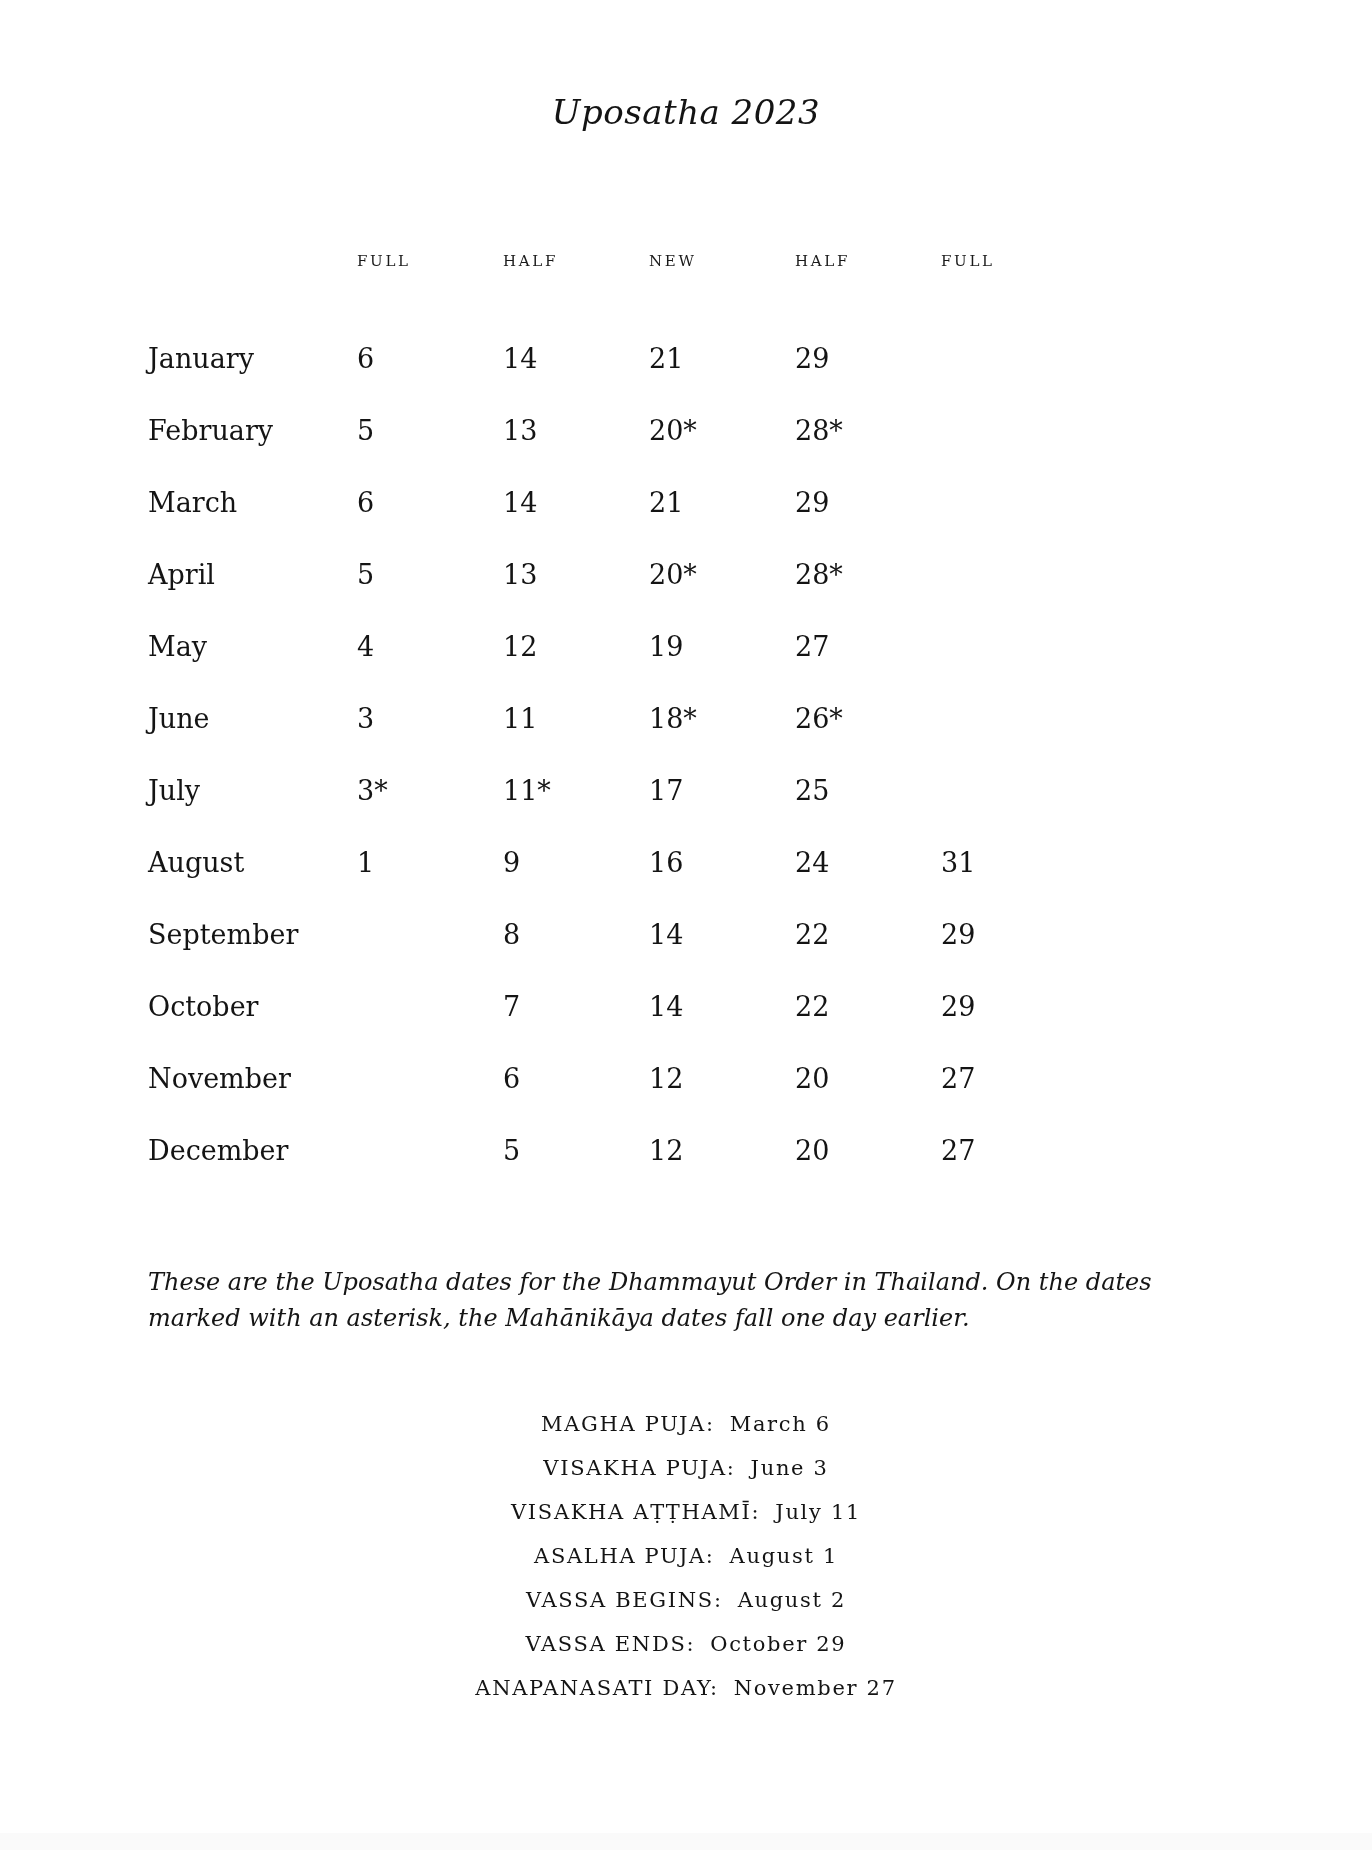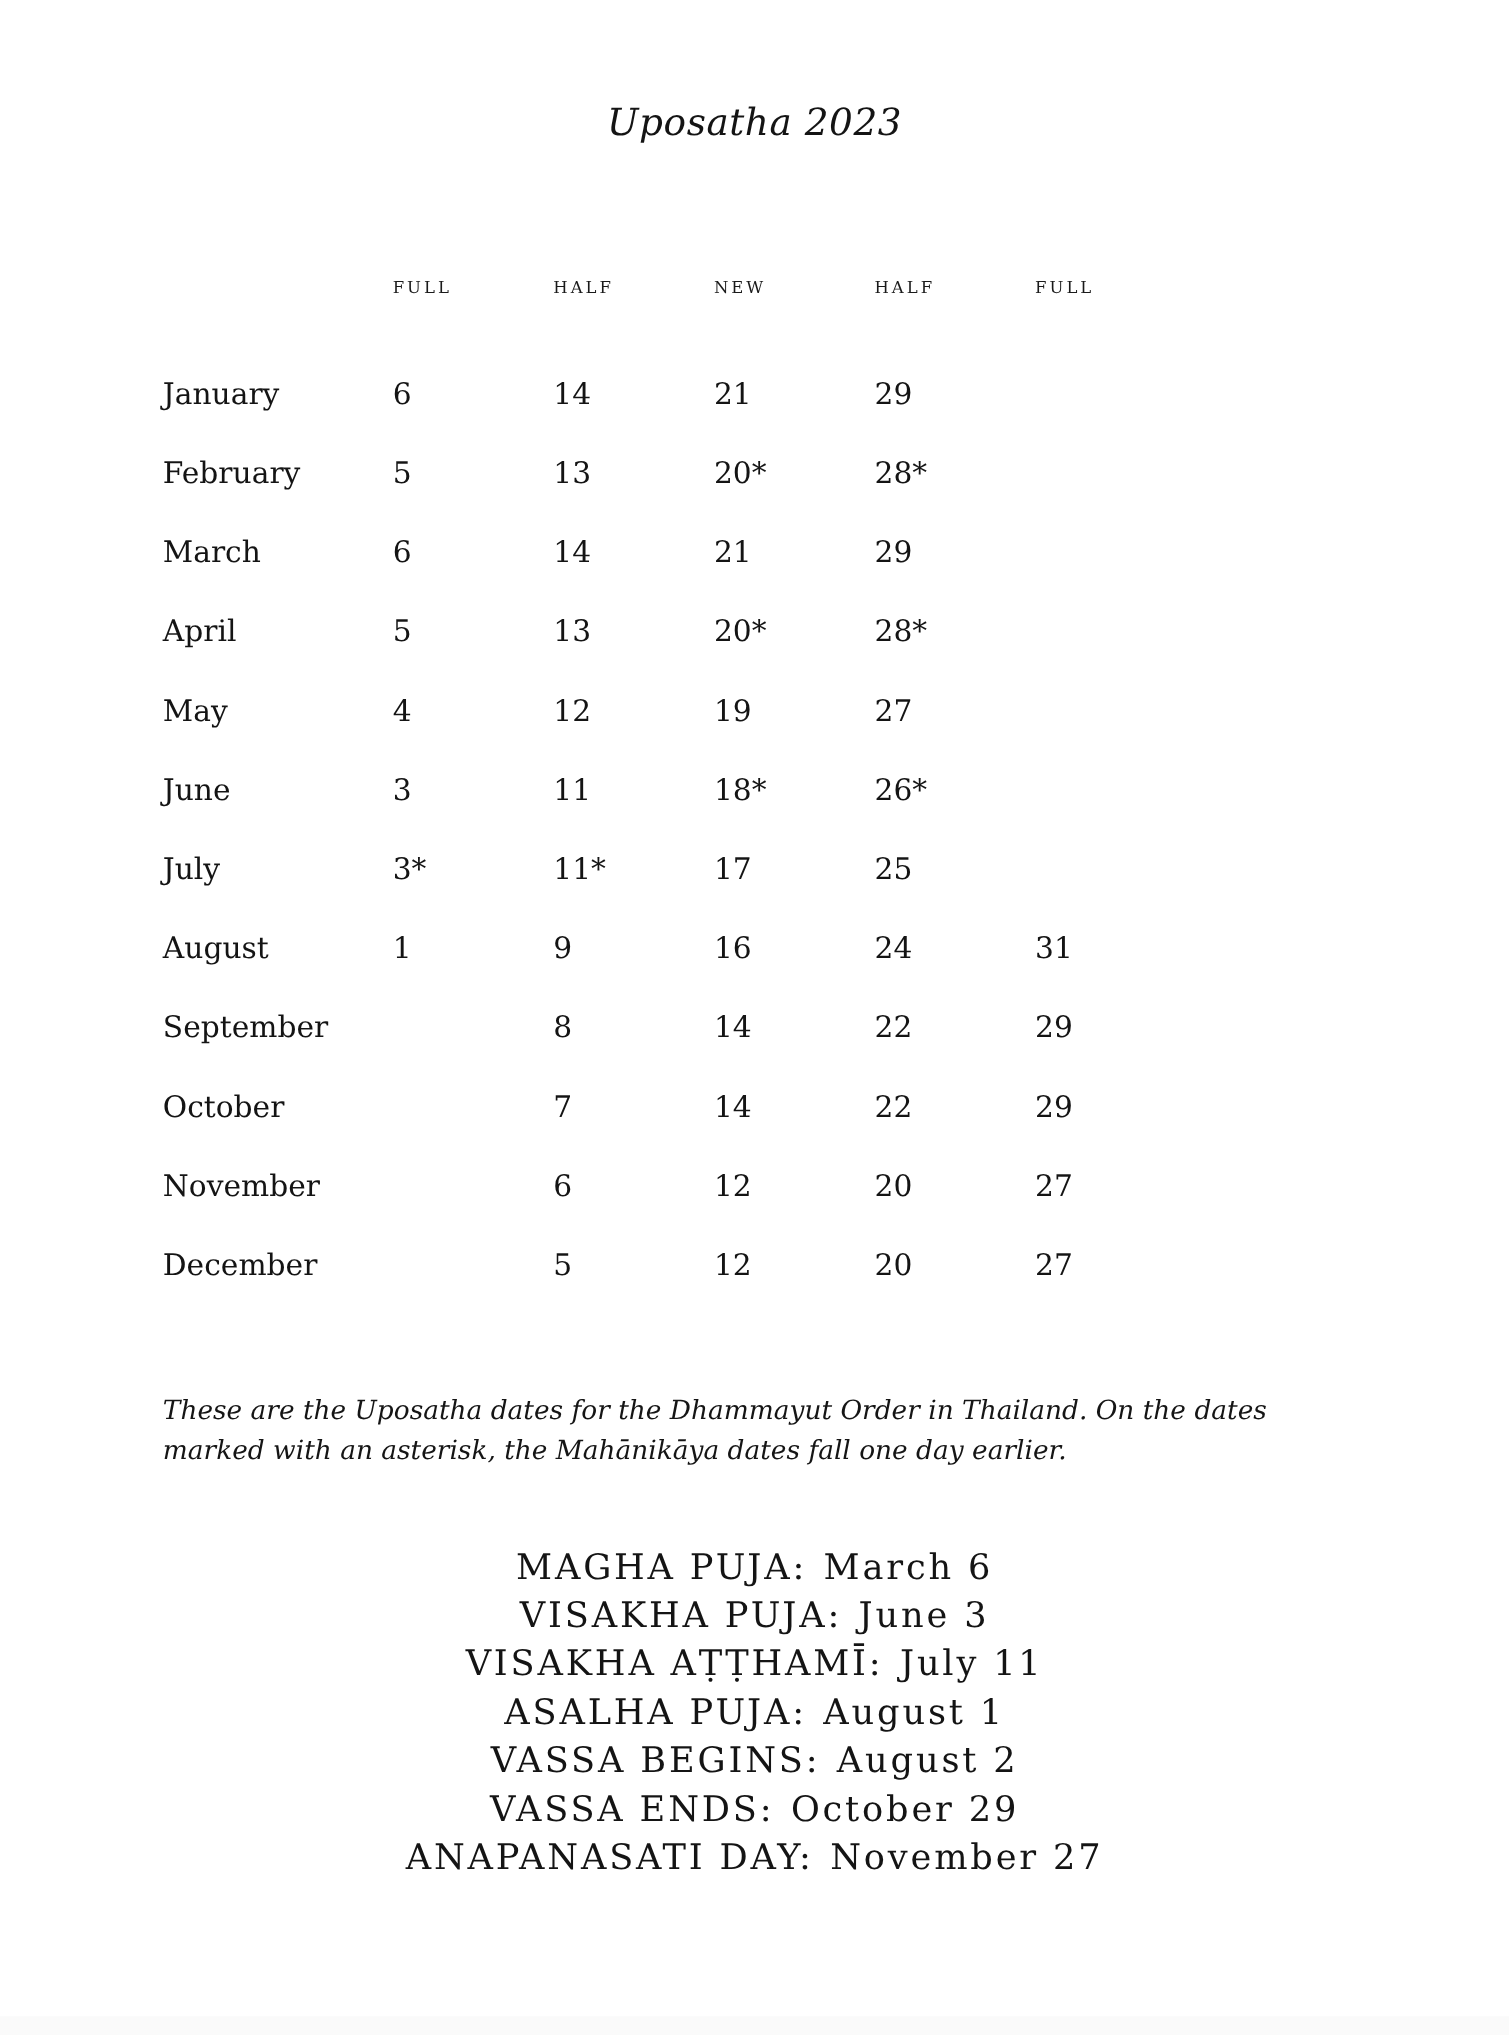--- a/index.html
+++ b/index.html
@@ -53,21 +53,21 @@
     font-size: 24px;
     line-height: 36px;
     color: #151515;
   }
   .special-days {
     margin-top: 66px;
     text-align: center;
     list-style: none;
   }
   .special-day {
-    font-size: 32px;
+    font-size: 21px;
     letter-spacing: 0.08em;
     line-height: 44px;
     white-space: nowrap;
   }
   .special-day .date { margin-left: 15px; }
   .footer-band {
     position: absolute;
     left: 0; bottom: 0;
     width: 100%;
     height: 17px;

